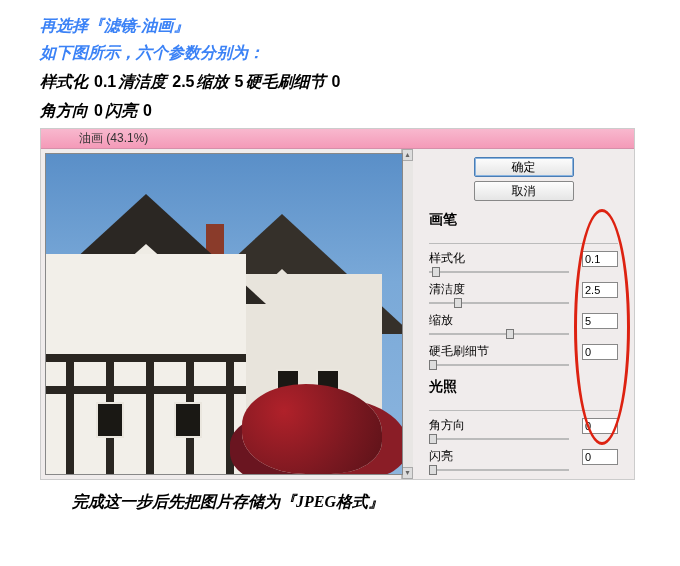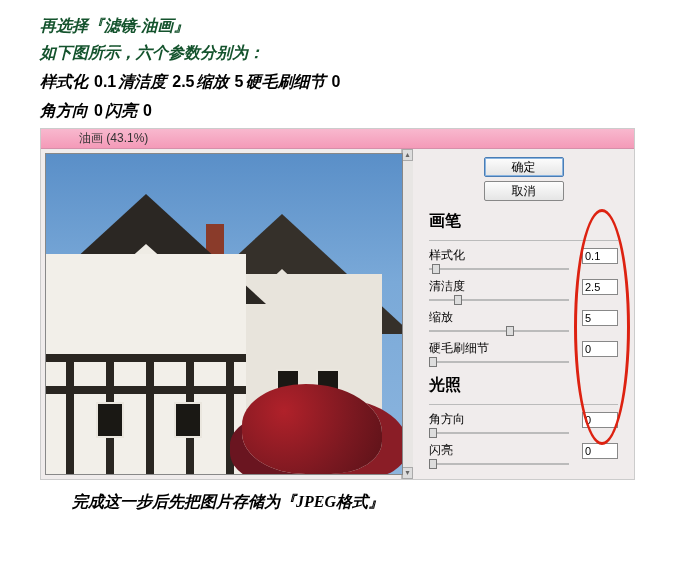--- a/index.html
+++ b/index.html
@@ -9,21 +9,21 @@
     background: #fff;
     font-family: "SimSun", "STKaiti", "KaiTi", serif;
     padding: 10px 40px;
   }
   .intro-line {
     font-family: "STKaiti", "KaiTi", "SimSun", serif;
     font-size: 16px;
     font-weight: bold;
     font-style: italic;
     margin: 6px 0;
-    color: #14532d;
+    color: #3b82f6;
   }
   .param-row {
     display: flex;
     gap: 2px;
     margin: 8px 0 4px 0;
     font-family: "STKaiti", "KaiTi", "SimSun", serif;
     font-style: italic;
     font-weight: bold;
     font-size: 16px;
   }
@@ -119,25 +119,25 @@
   .scroll-v { width:12px; background:#e8e6e4; border-left:1px solid #bbb; display:flex;flex-direction:column;justify-content:space-between;}
   .scroll-btn{height:12px;background:#ddd;border:1px solid #aaa;font-size:8px;text-align:center;line-height:9px;color:#666;}
   .controls {
     flex:1;
     padding: 8px 16px 8px 16px;
     position: relative;
     font-size: 12px;
   }
   .btn-row { display:flex; flex-direction:column; align-items:center; gap:4px; margin-bottom:10px;}
   .dlg-btn {
-    width: 80px; height:20px; border:1px solid #888; background:linear-gradient(#fdfdfd,#e5e5e5);
+    width: 100px; height:20px; border:1px solid #888; background:linear-gradient(#fdfdfd,#e5e5e5);
     font-size:12px; text-align:center; line-height:18px; border-radius:2px;
   }
   .dlg-btn.primary{ border:1px solid #4a7db5; box-shadow:0 0 0 1px #8ab4e0 inset;}
-  .group-title { font-weight:bold; font-size:16px; margin:10px 0 2px 0; border-bottom:1px solid #bbb; padding-bottom:8px;}
+  .group-title { font-weight:bold; font-size:14px; margin:10px 0 2px 0; border-bottom:1px solid #bbb; padding-bottom:14px;}
   .param {
     display:flex; justify-content:space-between; align-items:center; margin:6px 0 2px 0;
     font-size:12px;
   }
   .param input {
     width:36px; height:16px; border:1px solid #888; font-size:11px; text-align:left; padding:0 2px;
     background:#fff;
   }
   .slider {
     width:140px; height:6px; position:relative; margin-bottom:6px;

